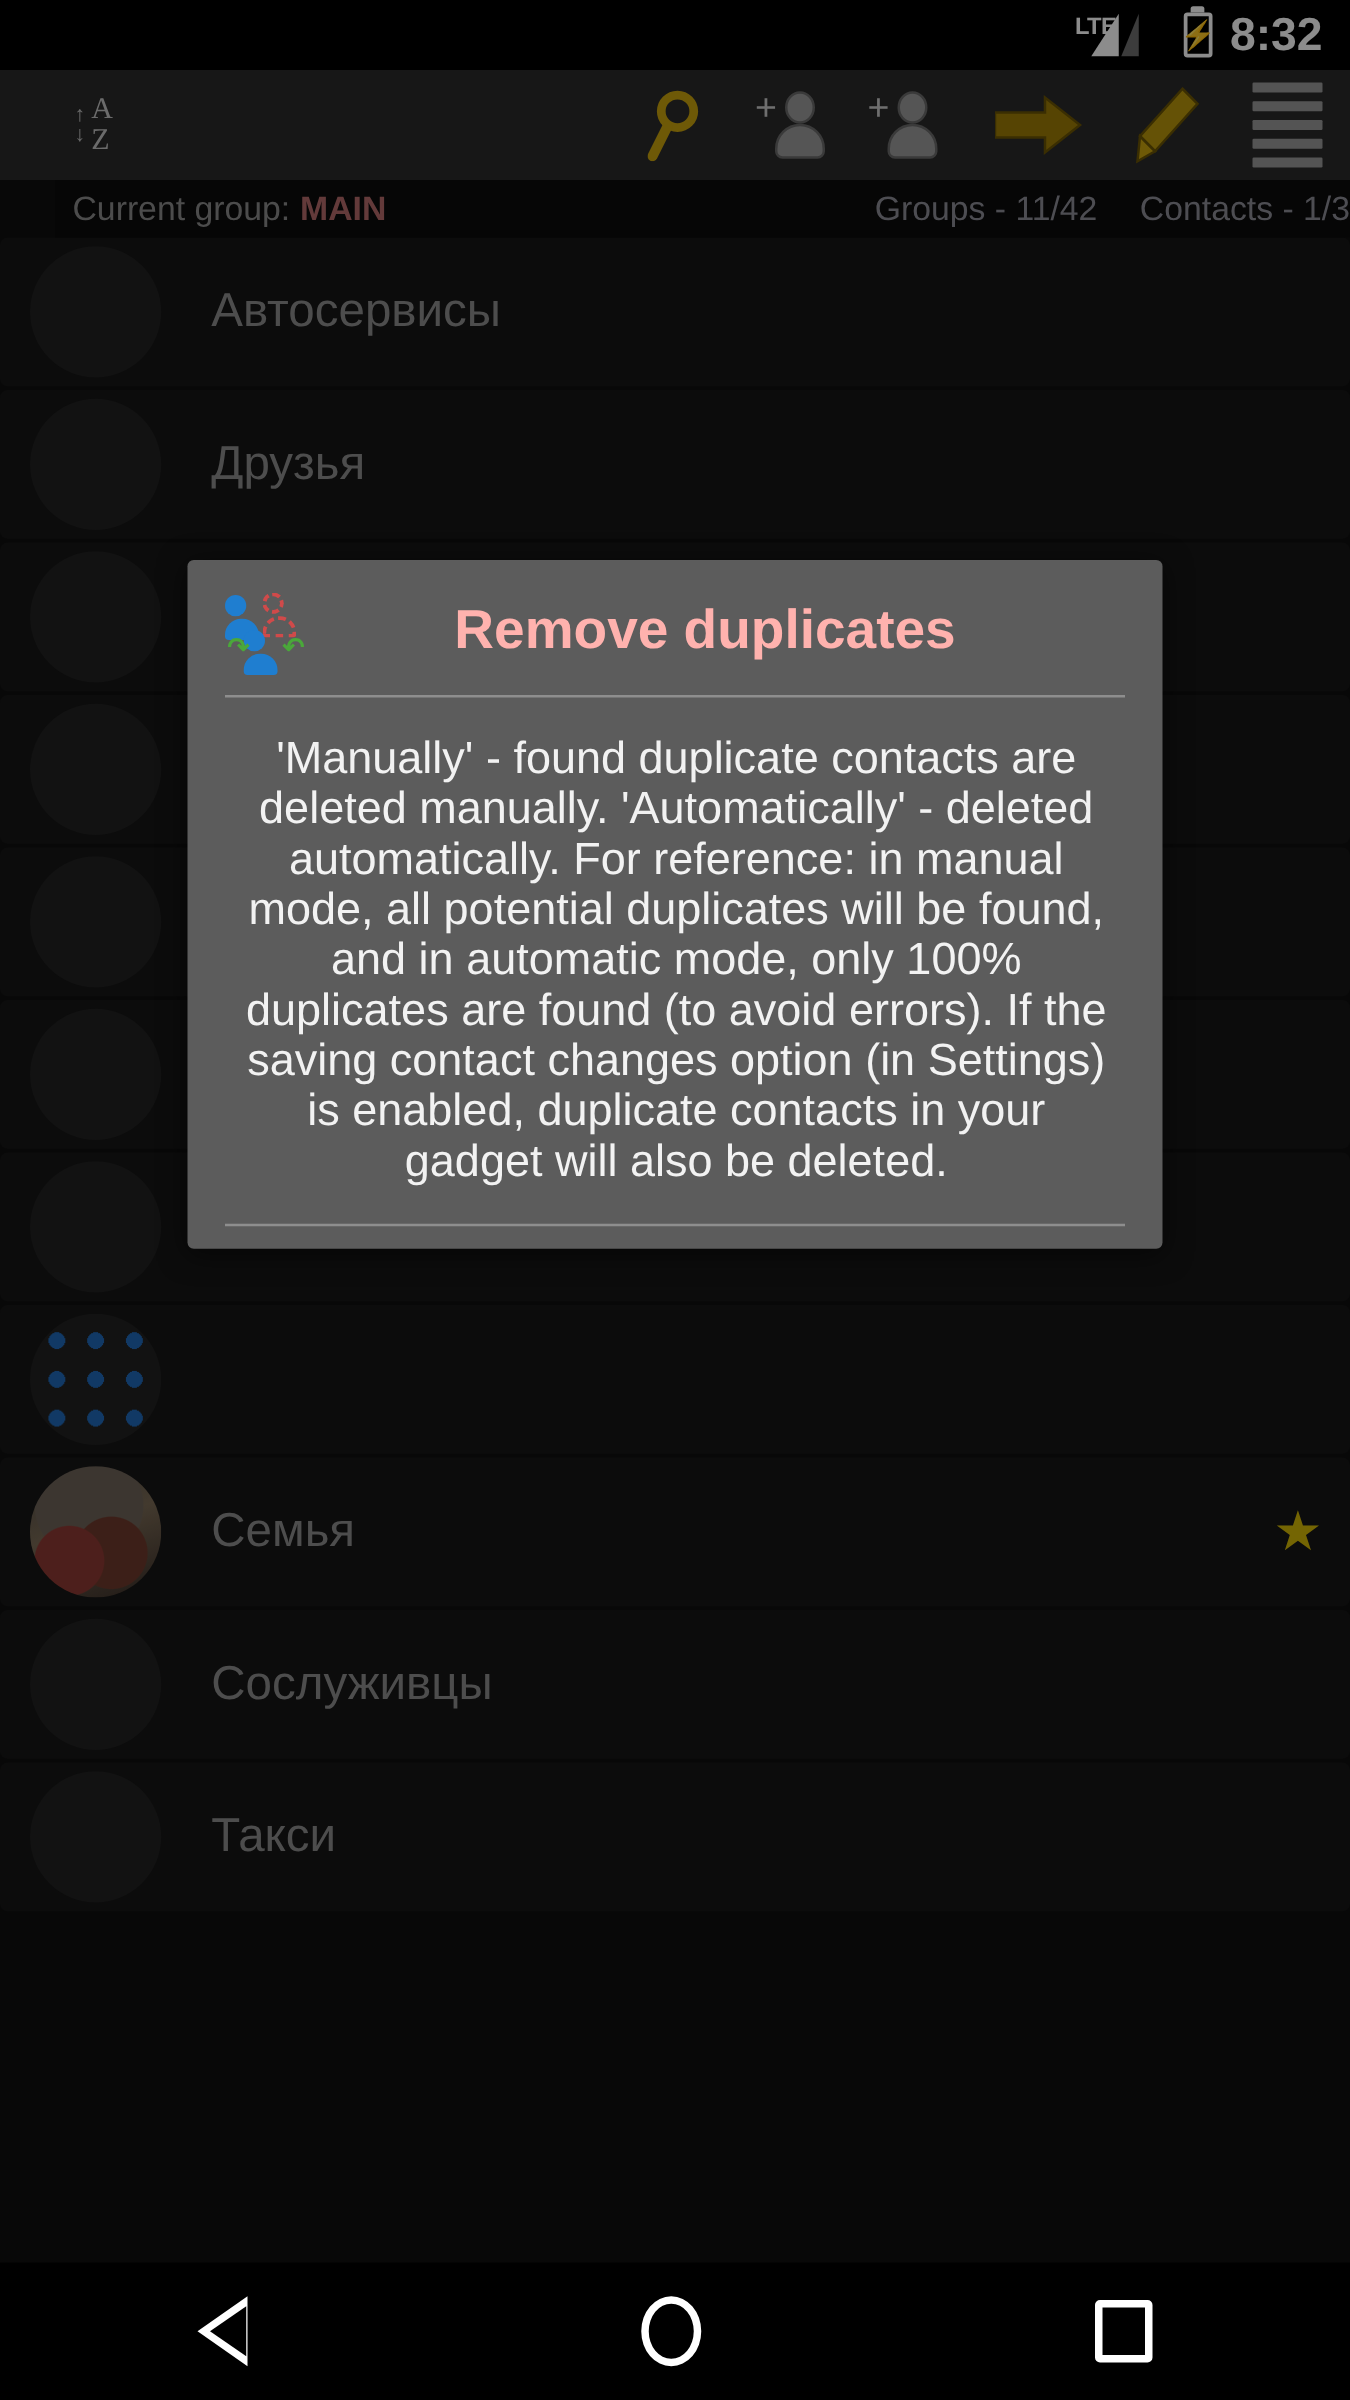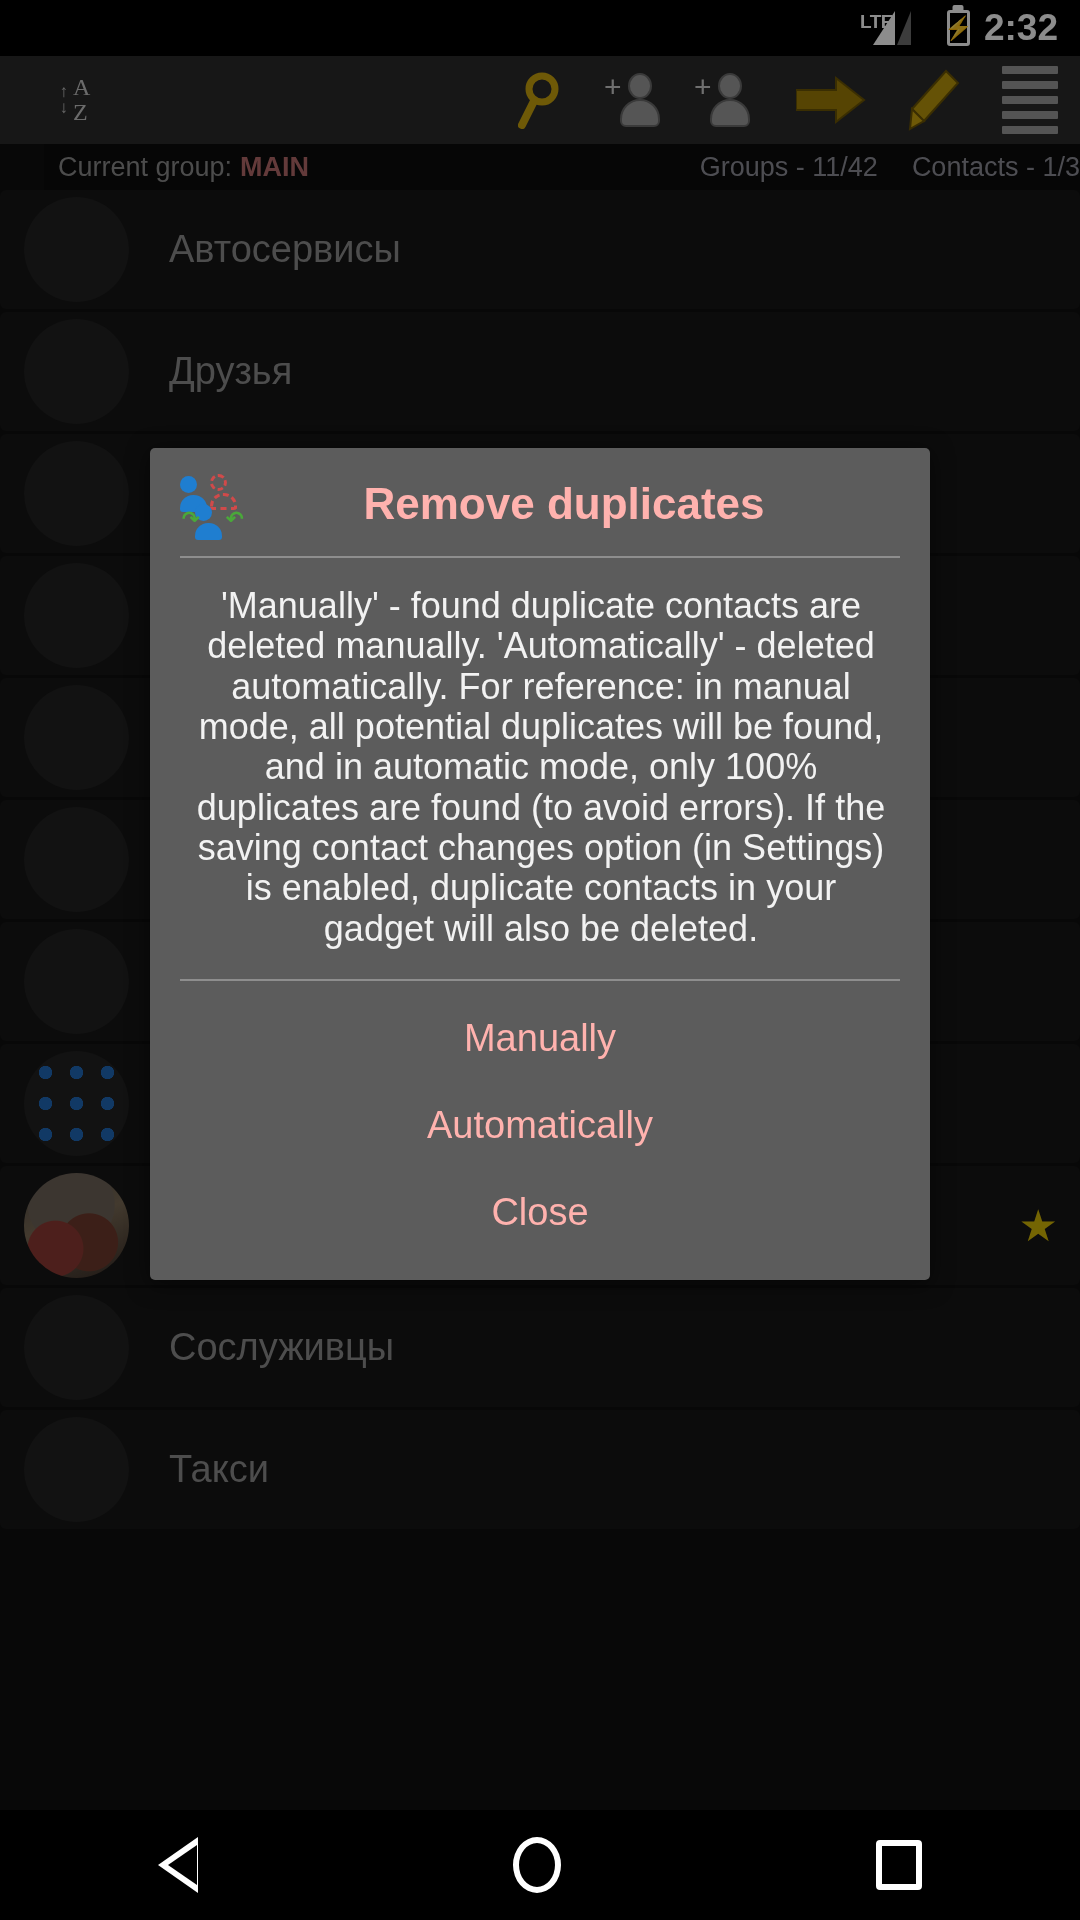--- a/index.html
+++ b/index.html
@@ -144,21 +144,21 @@
 
   <div class="statusbar">
     <div class="sb-lte">
       <span class="lte-text">LTE</span>
       <span class="sig-tri"></span>
       <span class="sig-tri-dim"></span>
     </div>
     <div class="battery">
       <span class="bolt">⚡</span>
     </div>
-    <div class="sb-time">2:32</div>
+    <div class="sb-time">8:32</div>
   </div>
 
   <div class="toolbar">
     <div class="tb-left">
       <div class="sortaz">
         <span class="arrows">
             <span>↑</span>
             <span>↓</span>
           </span>
         <span class="letters">
@@ -297,25 +297,20 @@
       </div>
       <div class="dlg-title">Remove duplicates</div>
     </div>
 
     <div class="dlg-sep"></div>
 
     <div class="dlg-body">'Manually' - found duplicate contacts are deleted manually. 'Automatically' - deleted automatically. For reference: in manual mode, all potential duplicates will be found, and in automatic mode, only 100% duplicates are found (to avoid errors). If the saving contact changes option (in Settings) is enabled, duplicate contacts in your gadget will also be deleted.</div>
 
     <div class="dlg-sep"></div>
 
-    <div class="dlg-actions">
-      <div class="dlg-btn">Manually</div>
-      <div class="dlg-btn">Automatically</div>
-      <div class="dlg-btn">Close</div>
-    </div>
   </div>
 
   <div class="navbar">
     <div>
       <div class="nav-back nav-back-i"></div>
     </div>
     <div>
       <div class="nav-home"></div>
     </div>
     <div>

